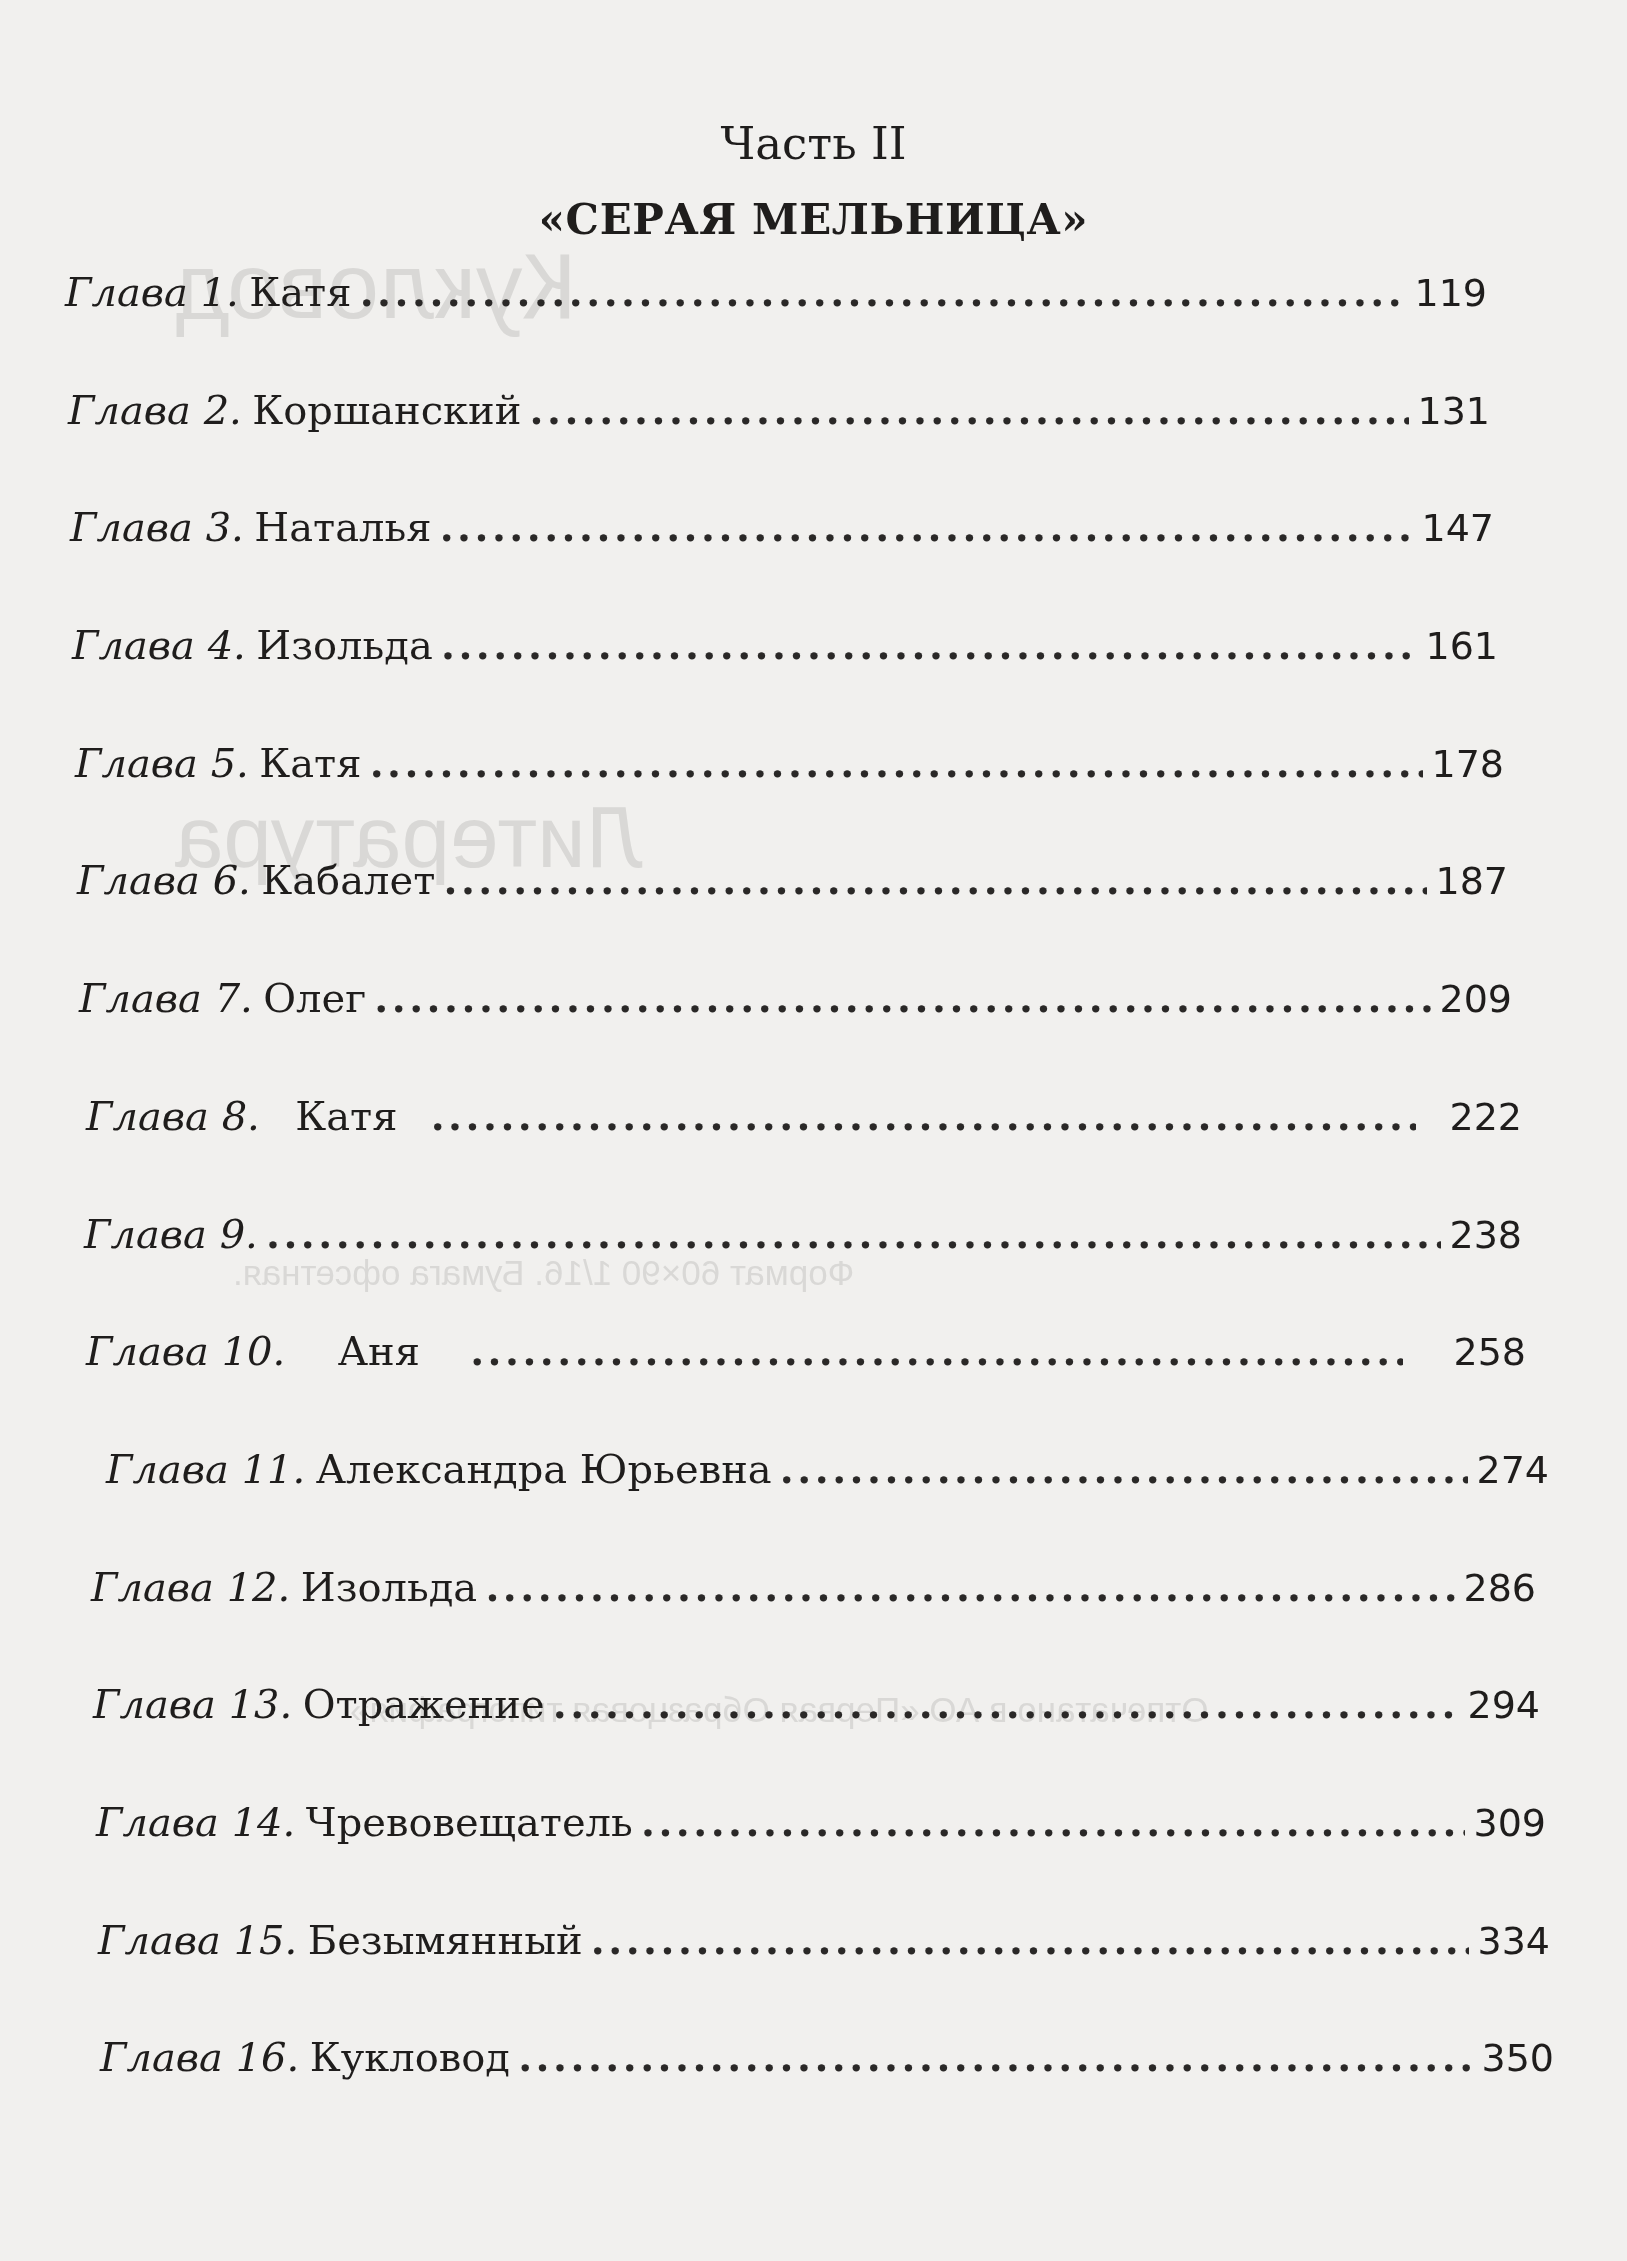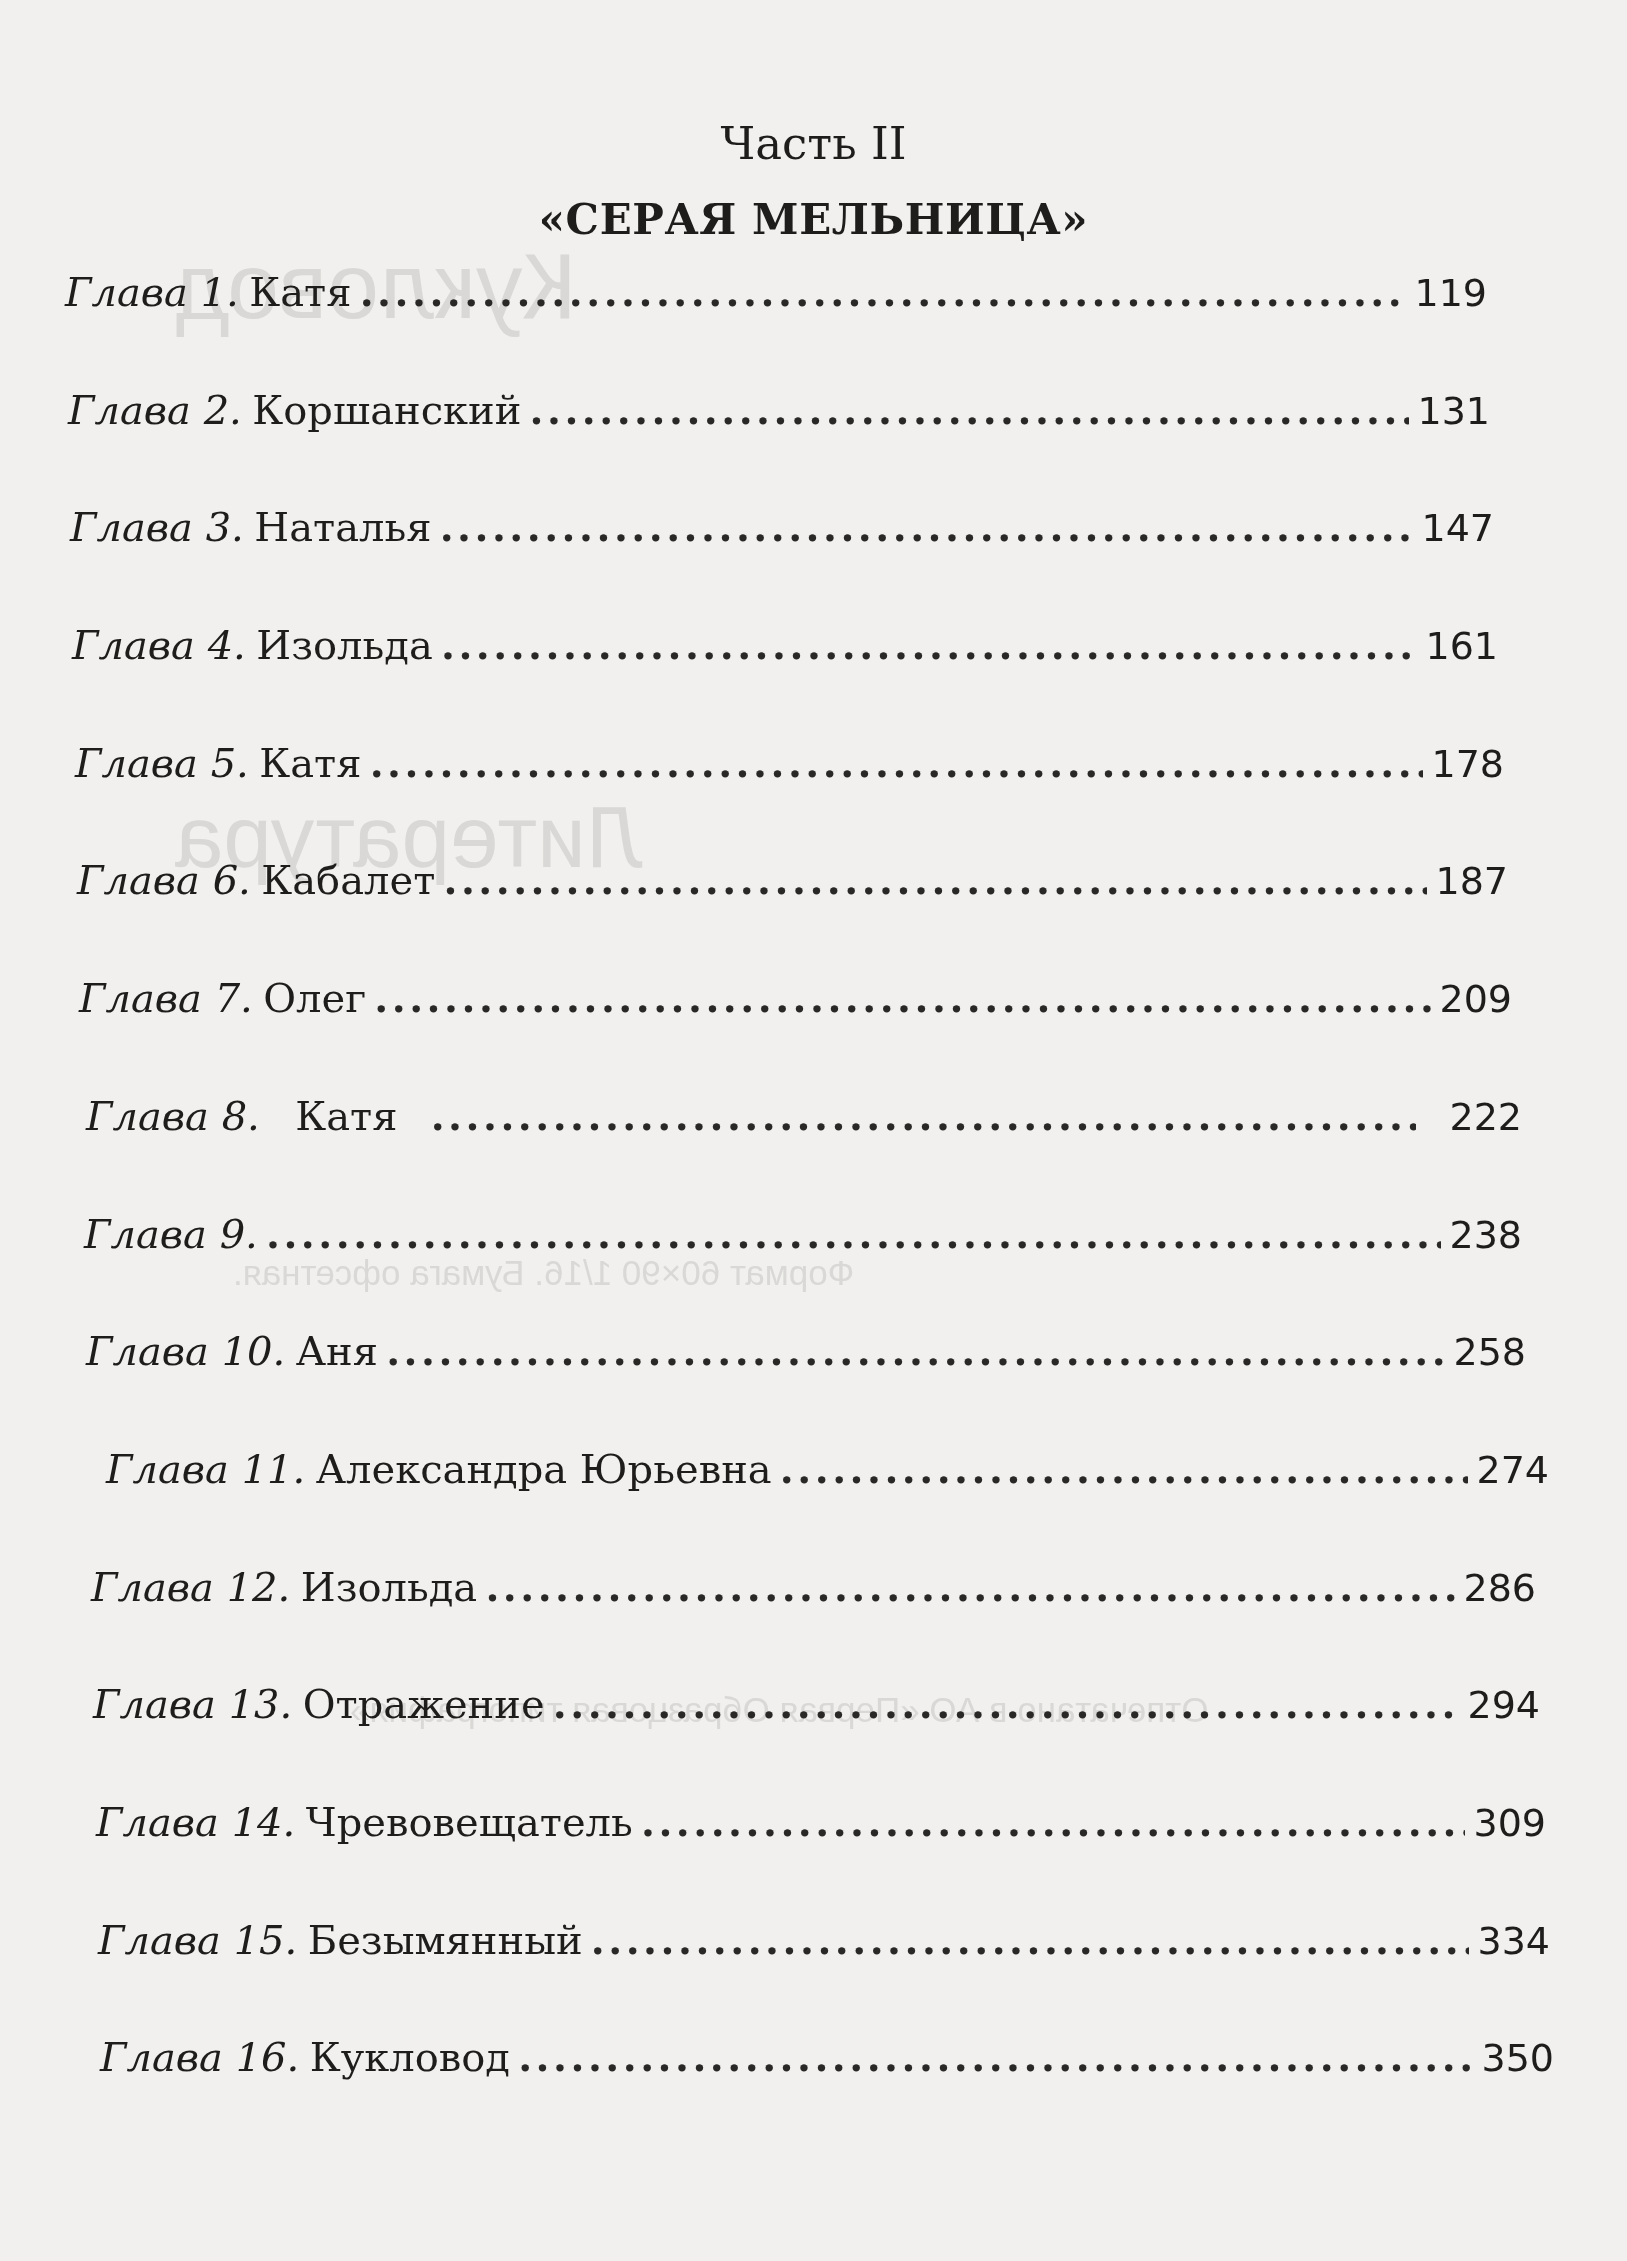--- a/index.html
+++ b/index.html
@@ -95,21 +95,21 @@
     <span class="num">Глава 8.</span>
     <span class="title">Катя</span>
     <span class="leader">....................................................................................................................</span>
     <span class="page">222</span>
   </div>
   <div class="row" style="top:942px;left:84px;width:1438px;">
     <span class="num">Глава 9.</span>
     <span class="leader">....................................................................................................................</span>
     <span class="page">238</span>
   </div>
-  <div class="row" style="top:1059px;left:86px;width:1440px;">
+  <div class="row" style="top:1059px;left:86px;width:1440px;gap:42px;">
     <span class="num">Глава 10.</span>
     <span class="title">Аня</span>
     <span class="leader">....................................................................................................................</span>
     <span class="page">258</span>
   </div>
   <div class="row" style="top:1177px;left:106px;width:1443px;">
     <span class="num">Глава 11.</span>
     <span class="title">Александра Юрьевна</span>
     <span class="leader">....................................................................................................................</span>
     <span class="page">274</span>

